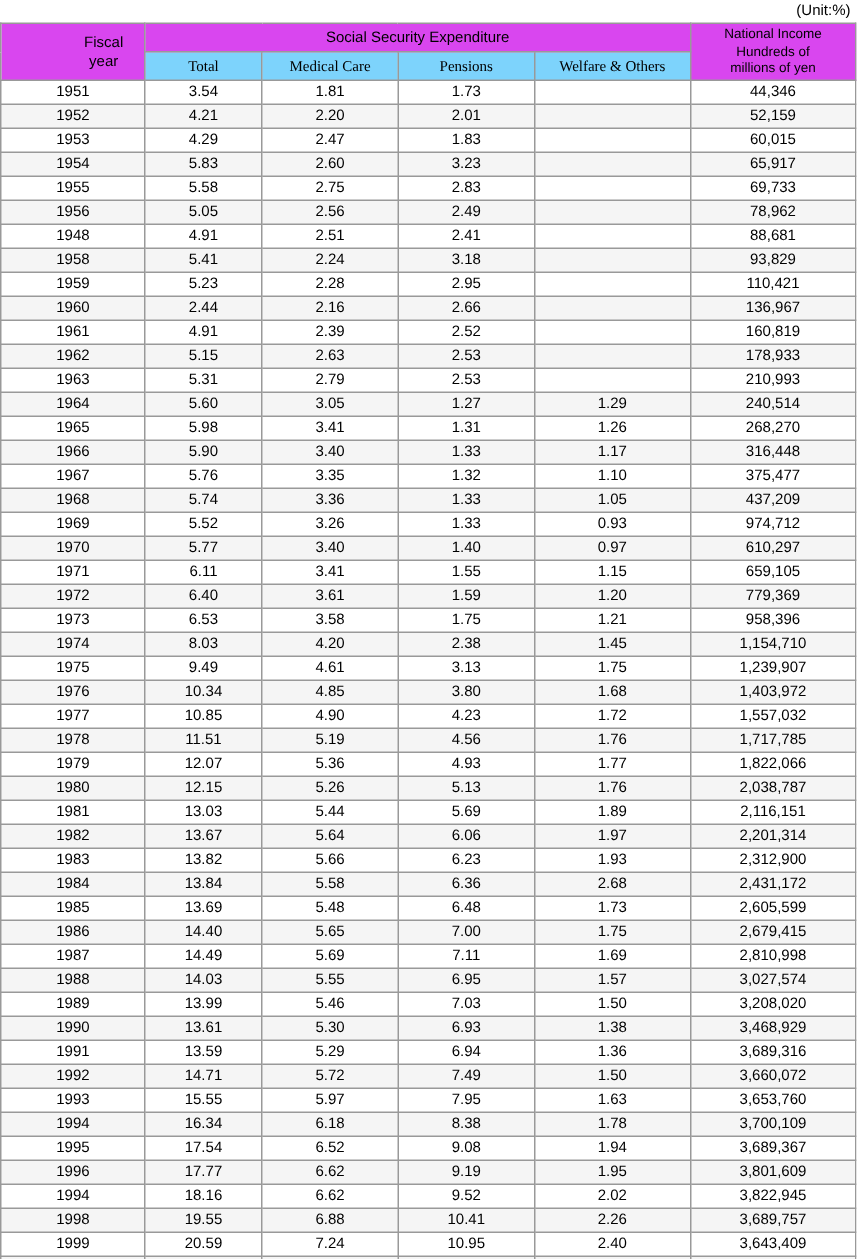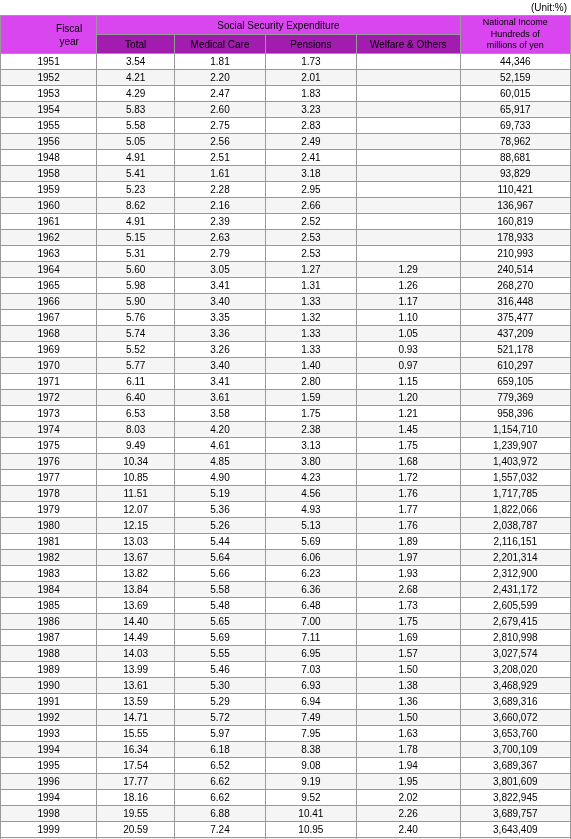--- a/index.html
+++ b/index.html
@@ -36,21 +36,22 @@
     thead tr th {
       background: #e8e8e8;
       font-weight: normal;
     }
     td { background: #fff; }
     tr:nth-child(even) td { background: #f5f5f5; }
     .header-group th {
       background: #d946ef;
     }
     .subheader th {
-      background: #a21caf;
+      background: #7dd3fc;
+      font-family: Liberation Serif, serif;
     }
     .natincome-header {
       background: #e8e8e8;
     }
   </style>
 </head>
 <body>
 
 <div class="unit-row">(Unit:%)</div>
 
@@ -123,36 +124,36 @@
         <td>1948</td>
         <td>4.91</td>
         <td>2.51</td>
         <td>2.41</td>
         <td></td>
         <td>88,681</td>
       </tr>
       <tr>
         <td>1958</td>
         <td>5.41</td>
-        <td>1.61</td>
+        <td>2.24</td>
         <td>3.18</td>
         <td></td>
         <td>93,829</td>
       </tr>
       <tr>
         <td>1959</td>
         <td>5.23</td>
         <td>2.28</td>
         <td>2.95</td>
         <td></td>
         <td>110,421</td>
       </tr>
       <tr>
         <td>1960</td>
-        <td>8.62</td>
+        <td>2.44</td>
         <td>2.16</td>
         <td>2.66</td>
         <td></td>
         <td>136,967</td>
       </tr>
       <tr>
         <td>1961</td>
         <td>4.91</td>
         <td>2.39</td>
         <td>2.52</td>
@@ -214,35 +215,35 @@
         <td>1.33</td>
         <td>1.05</td>
         <td>437,209</td>
       </tr>
       <tr>
         <td>1969</td>
         <td>5.52</td>
         <td>3.26</td>
         <td>1.33</td>
         <td>0.93</td>
-        <td>521,178</td>
+        <td>974,712</td>
       </tr>
       <tr>
         <td>1970</td>
         <td>5.77</td>
         <td>3.40</td>
         <td>1.40</td>
         <td>0.97</td>
         <td>610,297</td>
       </tr>
       <tr>
         <td>1971</td>
         <td>6.11</td>
         <td>3.41</td>
-        <td>2.80</td>
+        <td>1.55</td>
         <td>1.15</td>
         <td>659,105</td>
       </tr>
       <tr>
         <td>1972</td>
         <td>6.40</td>
         <td>3.61</td>
         <td>1.59</td>
         <td>1.20</td>
         <td>779,369</td>

